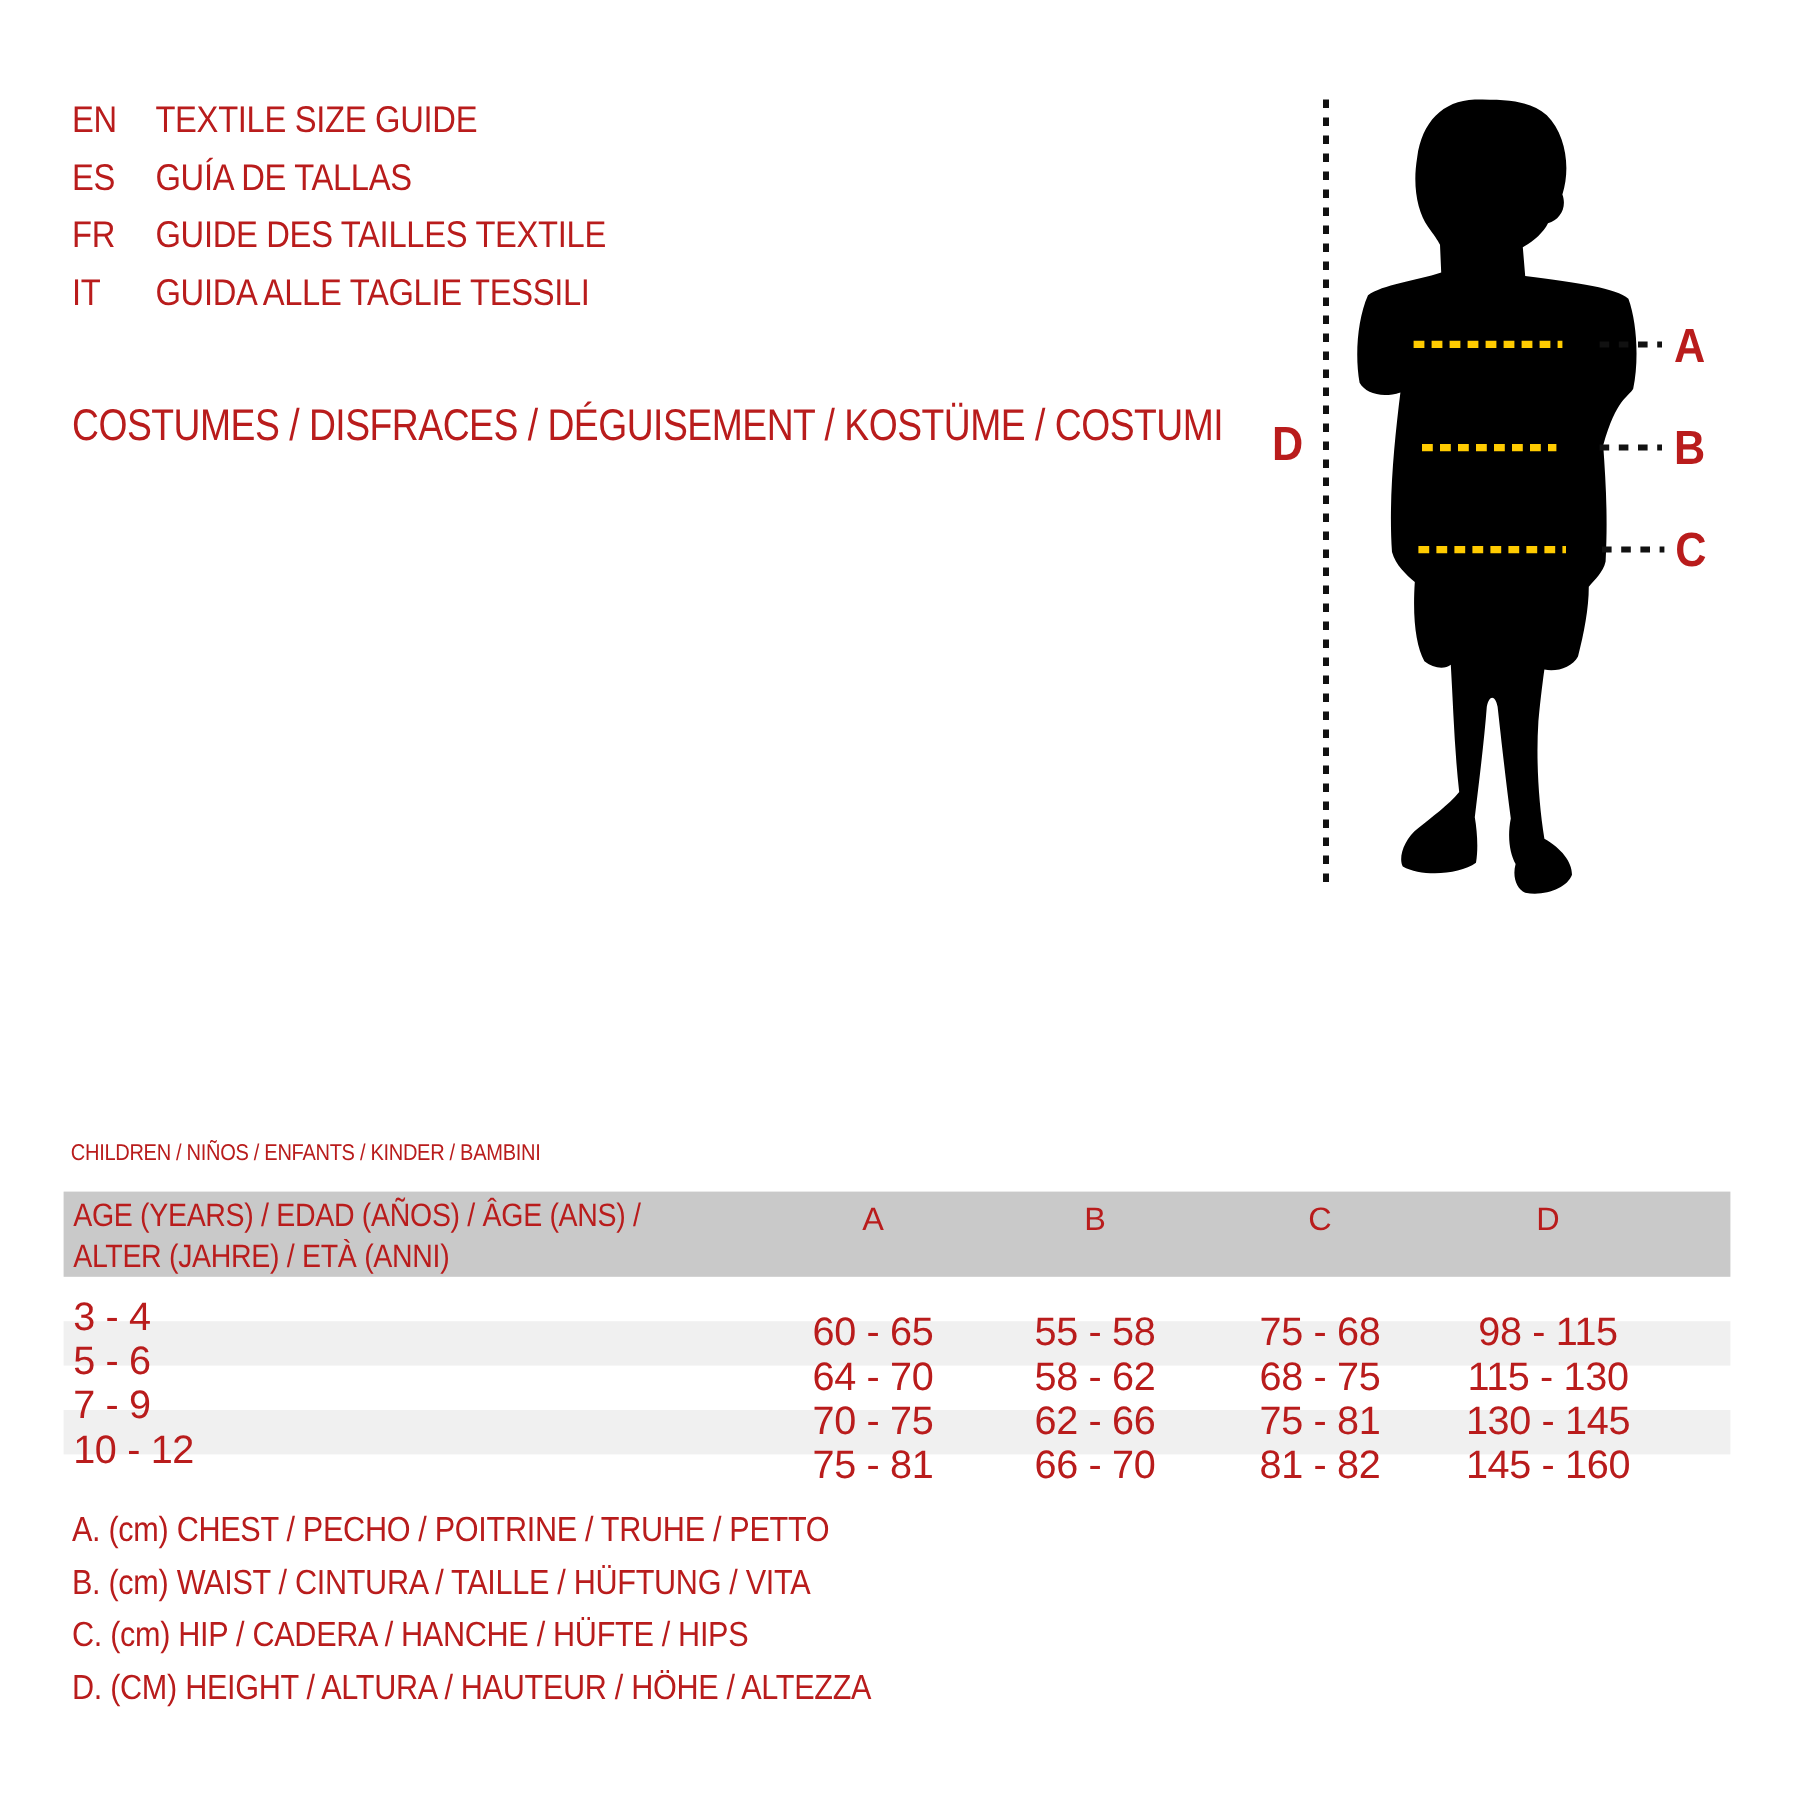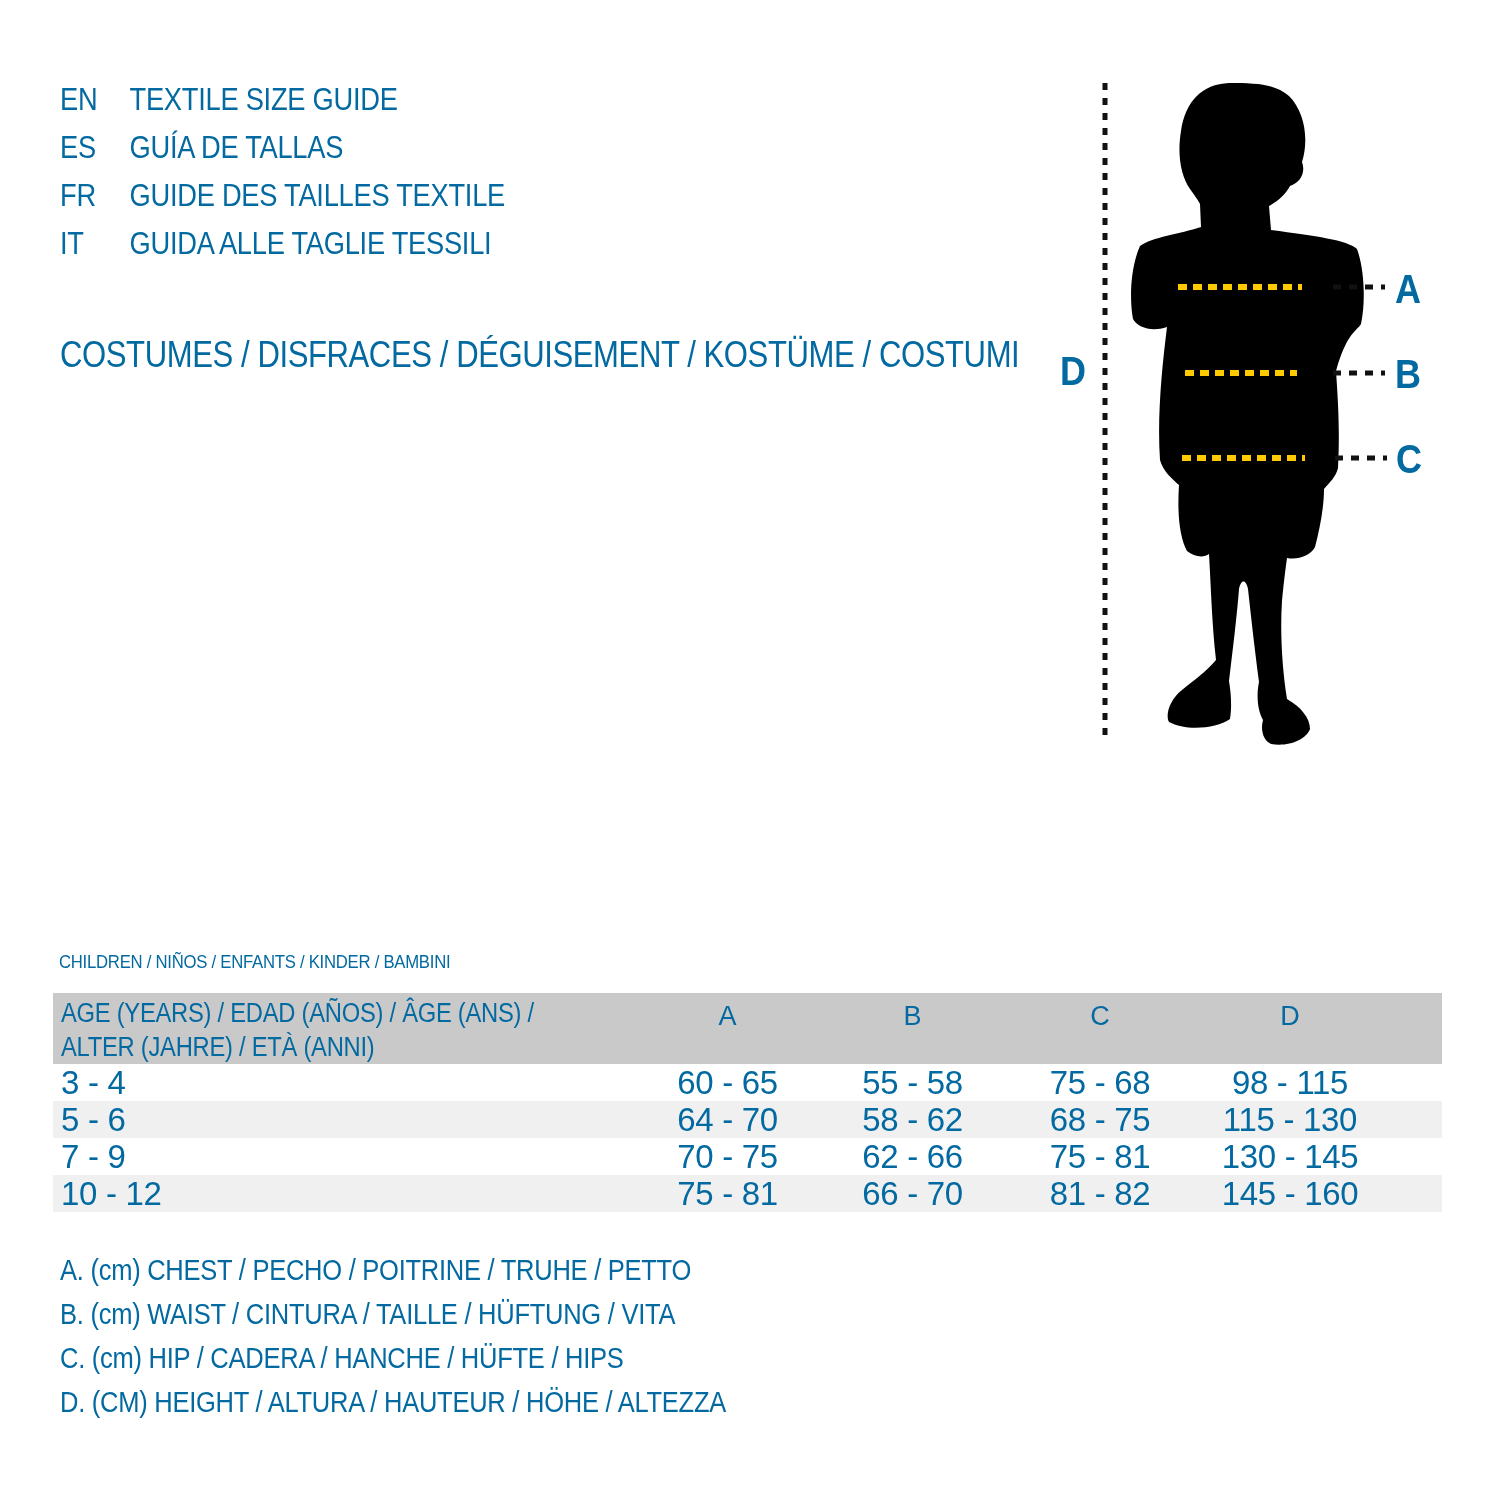--- a/index.html
+++ b/index.html
@@ -1,21 +1,21 @@
 <!DOCTYPE html>
 <html><head>
 <meta charset="utf-8">
 <style>
   html,body{margin:0;padding:0;background:#ffffff;}
   .canvas{
     position:relative;
     width:1501px;height:1500px;
     background:#ffffff;
     font-family:"Liberation Sans","DejaVu Sans",sans-serif;
-    color:#0369a1;
+    color:#b91c1c;
     overflow:hidden;
   }
   .cond{display:inline-block;transform:scaleX(0.88);transform-origin:0 50%;white-space:nowrap;}
   
   .lang-list{position:absolute;left:60px;top:76px;}
   .lang-row{display:flex;height:48px;align-items:center;font-size:31px;letter-spacing:-0.3px;}
   .lang-code{width:79px;font-weight:500;}
   .lang-label{font-weight:500;}
   
   .category-title{position:absolute;left:60px;top:334px;font-size:37px;font-weight:400;letter-spacing:-0.5px;}
@@ -26,24 +26,24 @@
   
   .table-title{position:absolute;left:59px;top:951px;font-size:19px;font-weight:500;letter-spacing:-0.3px;}
   .size-table{position:absolute;left:53px;top:993px;width:1389px;}
   .t-header{display:grid;grid-template-columns:582px 185px 185px 190px 190px;background:#c9c9c9;height:71px;}
   .t-row{display:grid;grid-template-columns:582px 185px 185px 190px 190px;height:37px;}
   .t-row.alt{background:#f0f0f0;}
   .age-cell{padding-left:8px;font-size:27px;line-height:33px;display:flex;flex-direction:column;justify-content:space-between;padding-top:4px;letter-spacing:-0.3px;}
   .col-letter{font-size:27px;text-align:center;padding-top:8px;}
   .t-row .cell{font-size:33px;display:flex;align-items:center;letter-spacing:-0.3px;}
   .t-row .cell.age{padding-left:8px;}
-  .t-row .cell.num{justify-content:center;}
+  .t-row .cell.num{justify-content:center;margin-top:27px;}
   
   .legend{position:absolute;left:60px;top:1248px;}
-  .legend-row{height:44px;display:flex;align-items:center;font-size:29px;letter-spacing:-0.3px;}
+  .legend-row{height:44px;display:flex;align-items:flex-end;font-size:29px;letter-spacing:-0.3px;}
 </style>
 </head>
 <body>
 
 <div class="canvas">
 
   <div class="lang-list">
     <div class="lang-row">
       <span class="cond" style="display:flex;">
         <span class="lang-code">EN</span>

